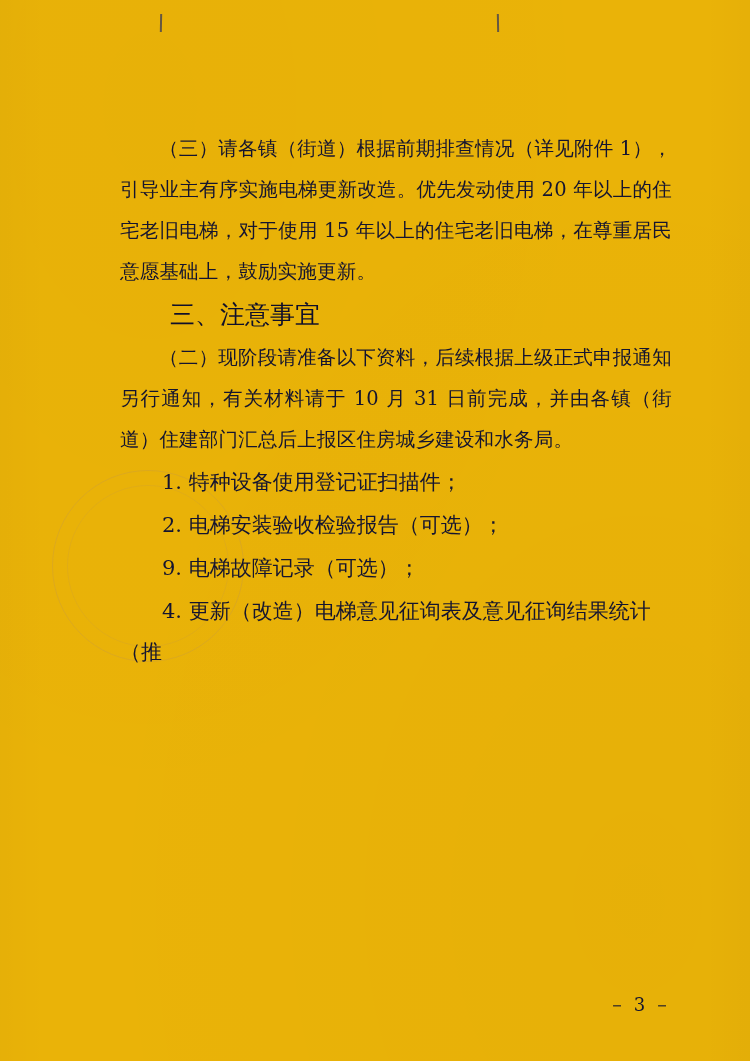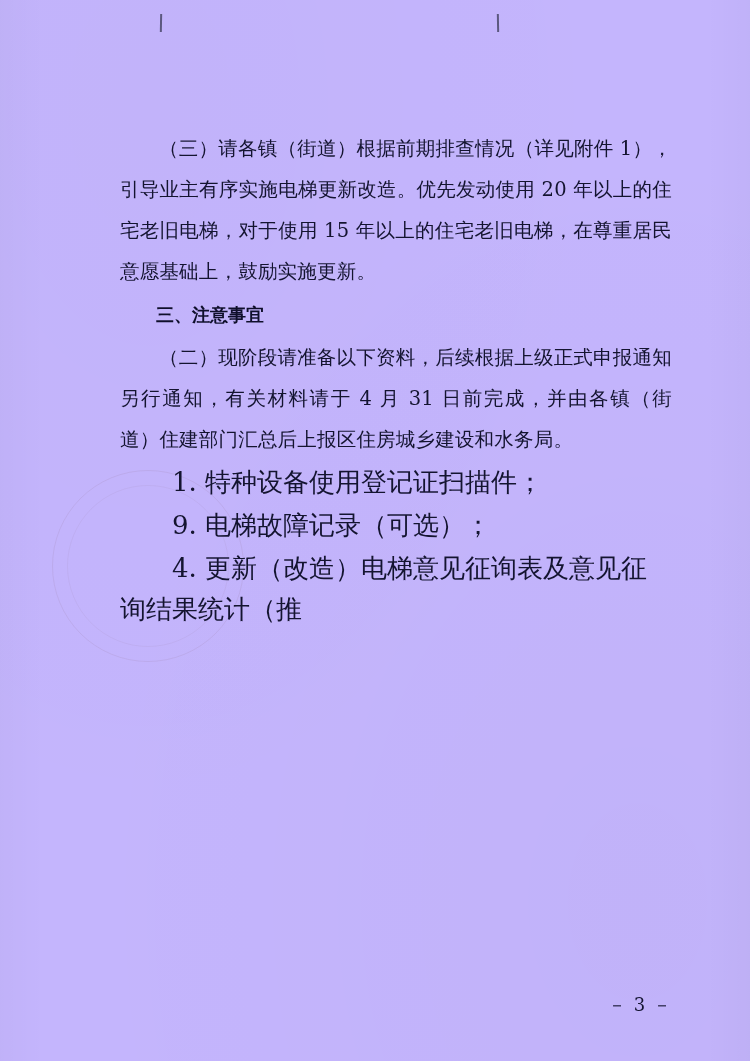--- a/index.html
+++ b/index.html
@@ -13,21 +13,21 @@
     font-family: "DejaVu Serif", "Liberation Serif", serif;
     color: #1a1a2e;
     position: relative;
     overflow: hidden;
   }
 
   
   .page {
     position: absolute;
     inset: 0;
-    background: #c4b5fd;
+    background: #eab308;
   }
 
   .paper-noise {
     position: absolute;
     inset: 0;
     background:
       radial-gradient(ellipse at 20% 10%, rgba(0,0,0,0.012), rgba(0,0,0,0) 60%),
       radial-gradient(ellipse at 85% 85%, rgba(0,0,0,0.015), rgba(0,0,0,0) 65%),
       linear-gradient(90deg, rgba(0,0,0,0.02) 0%, rgba(0,0,0,0) 6%, rgba(0,0,0,0) 94%, rgba(0,0,0,0.02) 100%);
     pointer-events: none;
@@ -82,31 +82,31 @@
     text-justify: inter-character;
     color: #141430;
   }
 
   p.indent {
     text-indent: 2em;
   }
 
   p.heading {
     text-indent: 2em;
-    font-weight: bold;
+    font-weight: normal;
     margin: 0 0 2px 0;
-    font-size: 18px;
+    font-size: 25px;
     line-height: 41px;
     color: #0f0f2b;
   }
 
   p.listitem {
     text-indent: 2em;
     margin: 0 0 2px 0;
-    font-size: 26px;
+    font-size: 21px;
     line-height: 41px;
     color: #141430;
   }
 
   .footer {
     position: absolute;
     right: 78px;
     bottom: 44px;
     font-size: 18px;
     color: #141430;
@@ -118,20 +118,21 @@
 
 <div class="page">
   <div class="paper-noise"></div>
   <div class="seal-ghost"></div>
   <div class="binding-mark left"></div>
   <div class="binding-mark right"></div>
 
   <div class="content">
     <p class="para indent">（三）请各镇（街道）根据前期排查情况（详见附件 1），引导业主有序实施电梯更新改造。优先发动使用 20 年以上的住宅老旧电梯，对于使用 15 年以上的住宅老旧电梯，在尊重居民意愿基础上，鼓励实施更新。</p>
     <p class="heading">三、注意事宜</p>
-    <p class="para indent">（二）现阶段请准备以下资料，后续根据上级正式申报通知另行通知，有关材料请于 4 月 31 日前完成，并由各镇（街道）住建部门汇总后上报区住房城乡建设和水务局。</p>
+    <p class="para indent">（二）现阶段请准备以下资料，后续根据上级正式申报通知另行通知，有关材料请于 10 月 31 日前完成，并由各镇（街道）住建部门汇总后上报区住房城乡建设和水务局。</p>
     <p class="listitem">1. 特种设备使用登记证扫描件；</p>
+    <p class="listitem">2. 电梯安装验收检验报告（可选）；</p>
     <p class="listitem">9. 电梯故障记录（可选）；</p>
     <p class="listitem">4. 更新（改造）电梯意见征询表及意见征询结果统计（推</p>
   </div>
 
   <div class="footer">－ 3 －</div>
 </div>
 
 </body></html>

